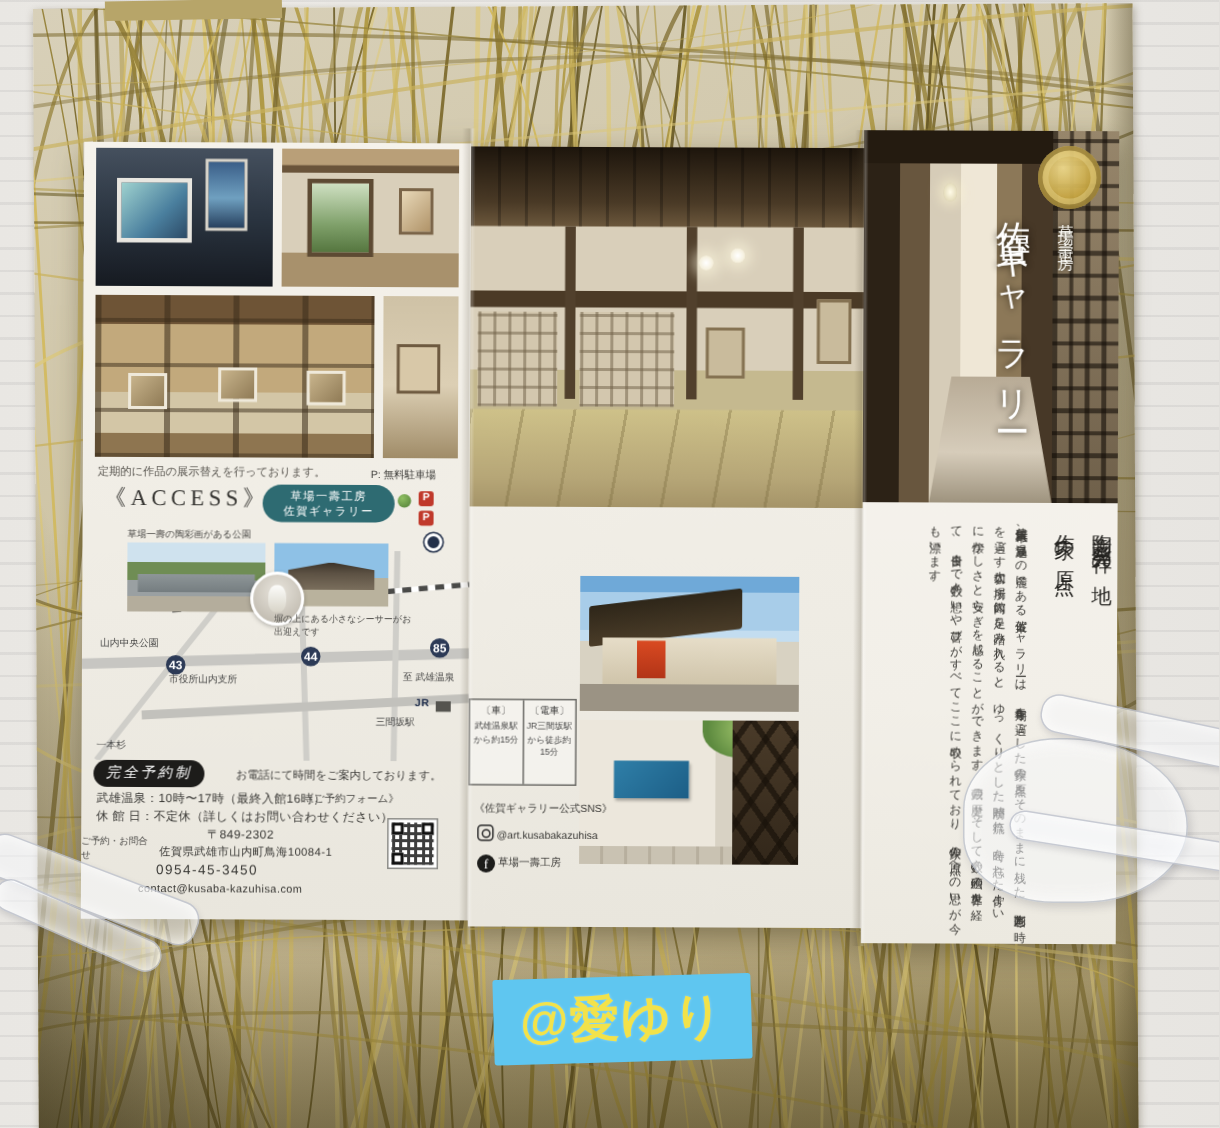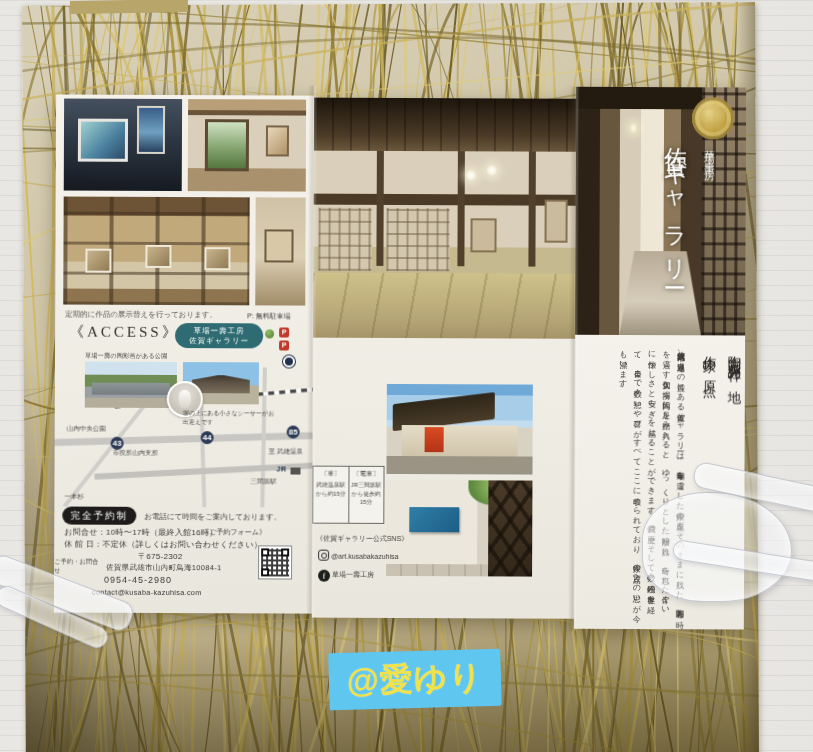--- a/index.html
+++ b/index.html
@@ -481,35 +481,35 @@
       <div class="route-badge" style="left:146px;top:336px;">44</div>
       <div class="route-badge" style="left:232px;top:330px;">85</div>
 
       <div class="map-label" style="left:12px;top:330px;">山内中央公園</div>
       <div class="map-label" style="left:58px;top:354px;">市役所山内支所</div>
       <div class="map-label" style="left:196px;top:382px;">三間坂駅</div>
       <div class="map-label" style="left:10px;top:398px;">一本杉</div>
       <div class="map-label" style="left:214px;top:352px;">至 武雄温泉</div>
       <div class="jr-mark" style="left:222px;top:370px;">JR</div>
 
-      <div class="abs resv-badge" style="left:8px;top:412px;width:74px;height:18px;">完全予約制</div>
-      <div class="abs small" style="left:90px;top:417px;">お電話にて時間をご案内しております。</div>
+      <div class="abs resv-badge" style="left:8px;top:412px;width:74px;height:18px;font-style:italic;">完全予約制</div>
+      <div class="abs small" style="left:103px;top:417px;">お電話にて時間をご案内しております。</div>
 
       <div class="abs info" style="left:10px;top:432px;">
-        <span>お問合せ：</span><span>10時〜17時（最終入館16時）</span>
+        <span>武雄温泉：</span><span>10時〜17時（最終入館16時）</span>
       </div>
       <div class="abs info" style="left:10px;top:444px;">
         <span>休 館 日：</span><span>不定休（詳しくはお問い合わせください）</span>
       </div>
       <div class="abs small" style="left:148px;top:432px;font-size:7px;">《ご予約フォーム》</div>
 
       <div class="abs tiny" style="left:0px;top:462px;width:46px;font-size:6.3px;line-height:1.5;">ご予約・お問合せ</div>
-      <div class="abs info" style="left:84px;top:456px;">〒675-2302</div>
+      <div class="abs info" style="left:84px;top:456px;">〒849-2302</div>
       <div class="abs info" style="left:52px;top:468px;font-size:7.5px;">佐賀県武雄市山内町鳥海10084-1</div>
-      <div class="abs info" style="left:50px;top:480px;font-size:9px;letter-spacing:1px;">0954-45-2980</div>
+      <div class="abs info" style="left:50px;top:480px;font-size:9px;letter-spacing:1px;">0954-45-3450</div>
       <div class="abs info" style="left:38px;top:493px;font-size:7.3px;">contact@kusaba-kazuhisa.com</div>
 
       <div class="qr" style="left:204px;top:450px;width:34px;height:34px;">
         <div class="dots"></div>
         <div class="c" style="left:2px;top:2px;"></div>
         <div class="c" style="right:2px;top:2px;"></div>
         <div class="c" style="left:2px;bottom:2px;"></div>
       </div>
     </div>
 

